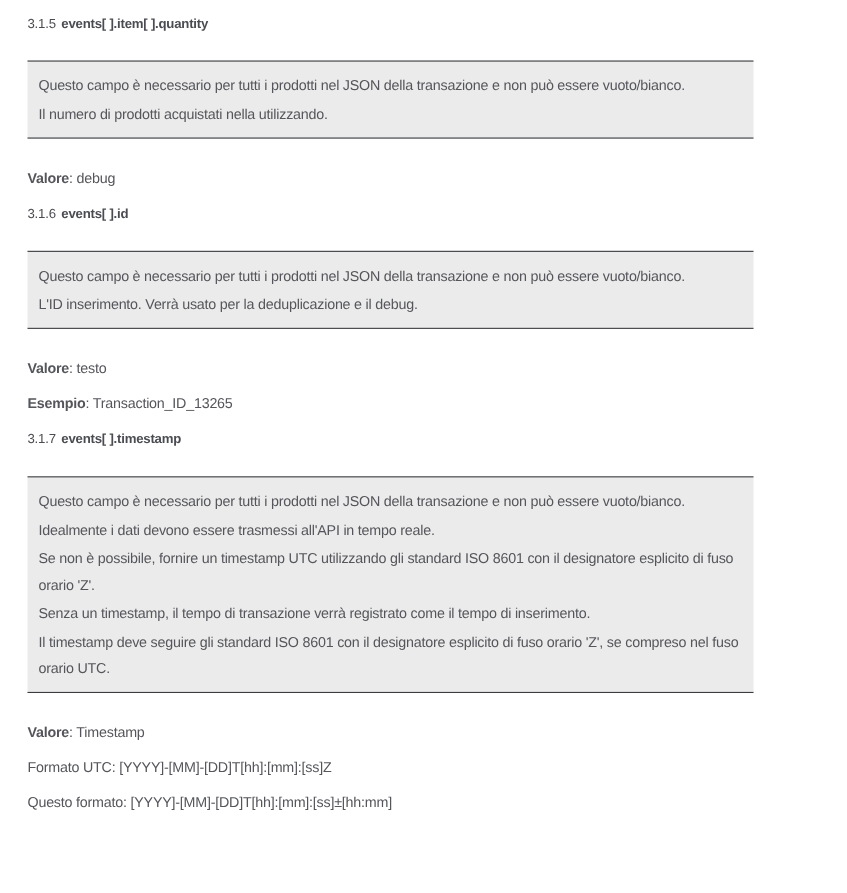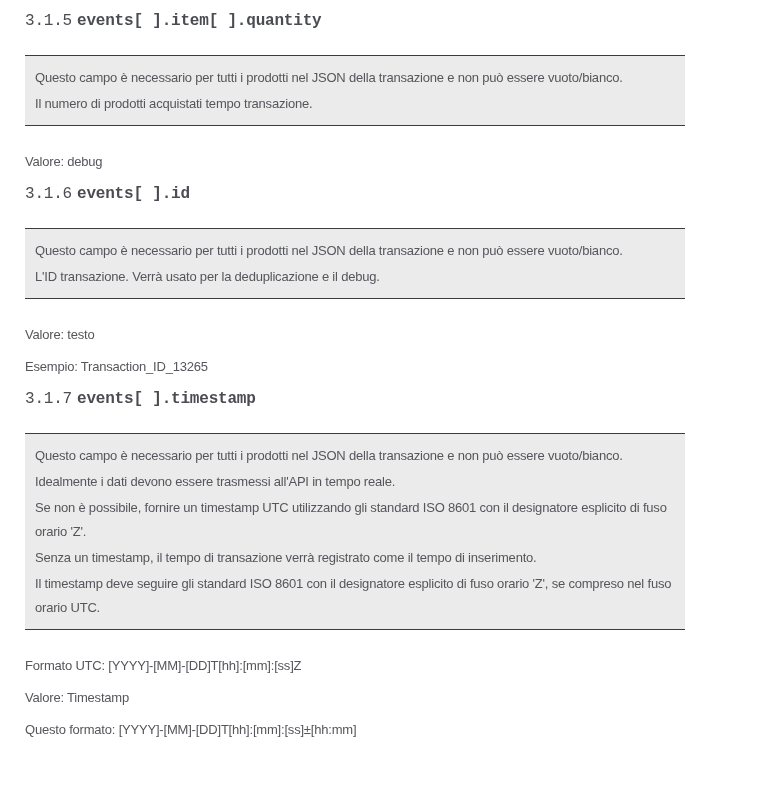--- a/index.html
+++ b/index.html
@@ -14,25 +14,24 @@
     font-family: "Liberation Sans", "DejaVu Sans", sans-serif;
     font-size: 13px;
     letter-spacing: -0.2px;
     color: #55565b;
   }
   .content {
     padding: 11px 73px 20px 25px; 
   }
   .sec-heading {
     margin: 0 0 24px 0;
-    font-size: 16px;
+    font-size: 12px;
     font-weight: 400;
     line-height: 20px;
     color: #4a4c51;
-    font-family: Liberation Mono, monospace;
   }
   .sec-heading .sec-num {
     font-weight: 400;
     margin-right: 5px;
   }
   .sec-heading .sec-name {
     font-weight: 700;
   }
   .note-box {
     background: #ebebeb;
@@ -46,54 +45,54 @@
     line-height: 24px;
   }
   .note-box p:last-child {
     margin-bottom: 0;
   }
   .field {
     margin: 0 0 12px 0;
     line-height: 20px;
   }
   .f-label {
-    font-weight: 400;
+    font-weight: 700;
   }
   .f-label.plain {
     font-weight: 400;
   }
   .doc-section {
     margin: 0;
   }
 </style>
 </head>
 <body>
 
 <div class="content">
 
   <section class="doc-section">
     <h3 class="sec-heading">
       <span class="sec-num">3.1.5</span><span class="sec-name">events[ ].item[ ].quantity</span>
     </h3>
     <div class="note-box">
       <p class="note-line">Questo campo è necessario per tutti i prodotti nel JSON della transazione e non può essere vuoto/bianco.</p>
-      <p class="note-line">Il numero di prodotti acquistati tempo transazione.</p>
+      <p class="note-line">Il numero di prodotti acquistati nella utilizzando.</p>
     </div>
     <p class="field">
       <span class="f-label">Valore</span><span class="f-value">: debug</span>
     </p>
   </section>
 
   <section class="doc-section">
     <h3 class="sec-heading">
       <span class="sec-num">3.1.6</span><span class="sec-name">events[ ].id</span>
     </h3>
     <div class="note-box">
       <p class="note-line">Questo campo è necessario per tutti i prodotti nel JSON della transazione e non può essere vuoto/bianco.</p>
-      <p class="note-line">L'ID transazione. Verrà usato per la deduplicazione e il debug.</p>
+      <p class="note-line">L'ID inserimento. Verrà usato per la deduplicazione e il debug.</p>
     </div>
     <p class="field">
       <span class="f-label">Valore</span><span class="f-value">: testo</span>
     </p>
     <p class="field">
       <span class="f-label">Esempio</span><span class="f-value">: Transaction_ID_13265</span>
     </p>
   </section>
 
   <section class="doc-section">
@@ -101,23 +100,23 @@
       <span class="sec-num">3.1.7</span><span class="sec-name">events[ ].timestamp</span>
     </h3>
     <div class="note-box">
       <p class="note-line">Questo campo è necessario per tutti i prodotti nel JSON della transazione e non può essere vuoto/bianco.</p>
       <p class="note-line">Idealmente i dati devono essere trasmessi all'API in tempo reale.</p>
       <p class="note-line">Se non è possibile, fornire un timestamp UTC utilizzando gli standard ISO 8601 con il designatore esplicito di fuso orario 'Z'.</p>
       <p class="note-line">Senza un timestamp, il tempo di transazione verrà registrato come il tempo di inserimento.</p>
       <p class="note-line">Il timestamp deve seguire gli standard ISO 8601 con il designatore esplicito di fuso orario 'Z', se compreso nel fuso orario UTC.</p>
     </div>
     <p class="field">
-      <span class="f-label plain">Formato UTC</span><span class="f-value">: [YYYY]-[MM]-[DD]T[hh]:[mm]:[ss]Z</span>
+      <span class="f-label">Valore</span><span class="f-value">: Timestamp</span>
     </p>
     <p class="field">
-      <span class="f-label">Valore</span><span class="f-value">: Timestamp</span>
+      <span class="f-label plain">Formato UTC</span><span class="f-value">: [YYYY]-[MM]-[DD]T[hh]:[mm]:[ss]Z</span>
     </p>
     <p class="field">
       <span class="f-label plain">Questo formato</span><span class="f-value">: [YYYY]-[MM]-[DD]T[hh]:[mm]:[ss]±[hh:mm]</span>
     </p>
   </section>
 
 </div>
 
 </body></html>

